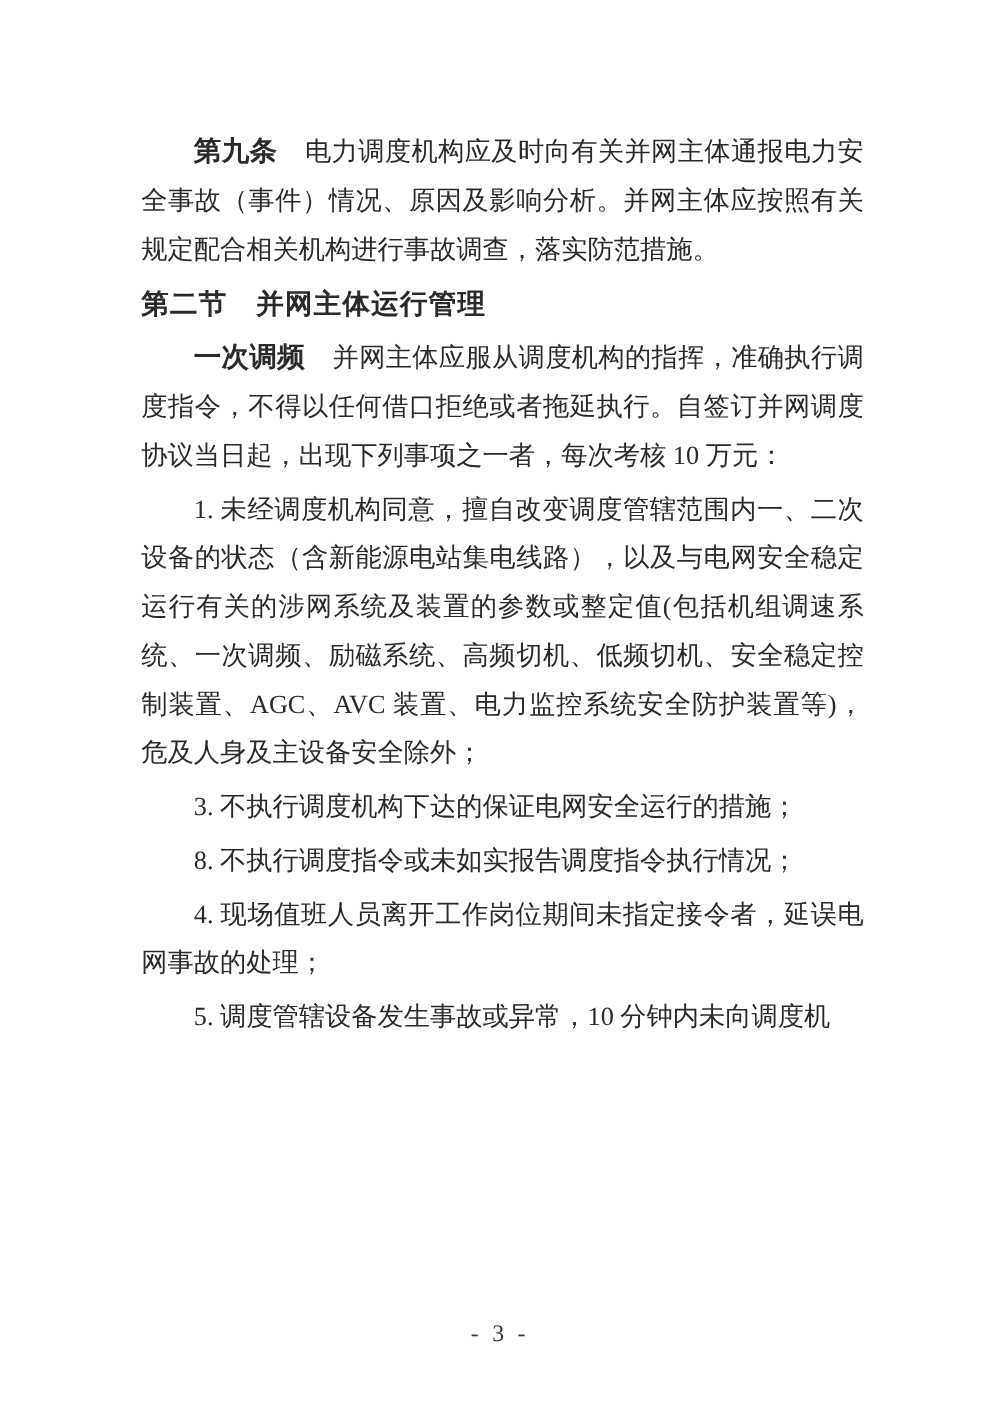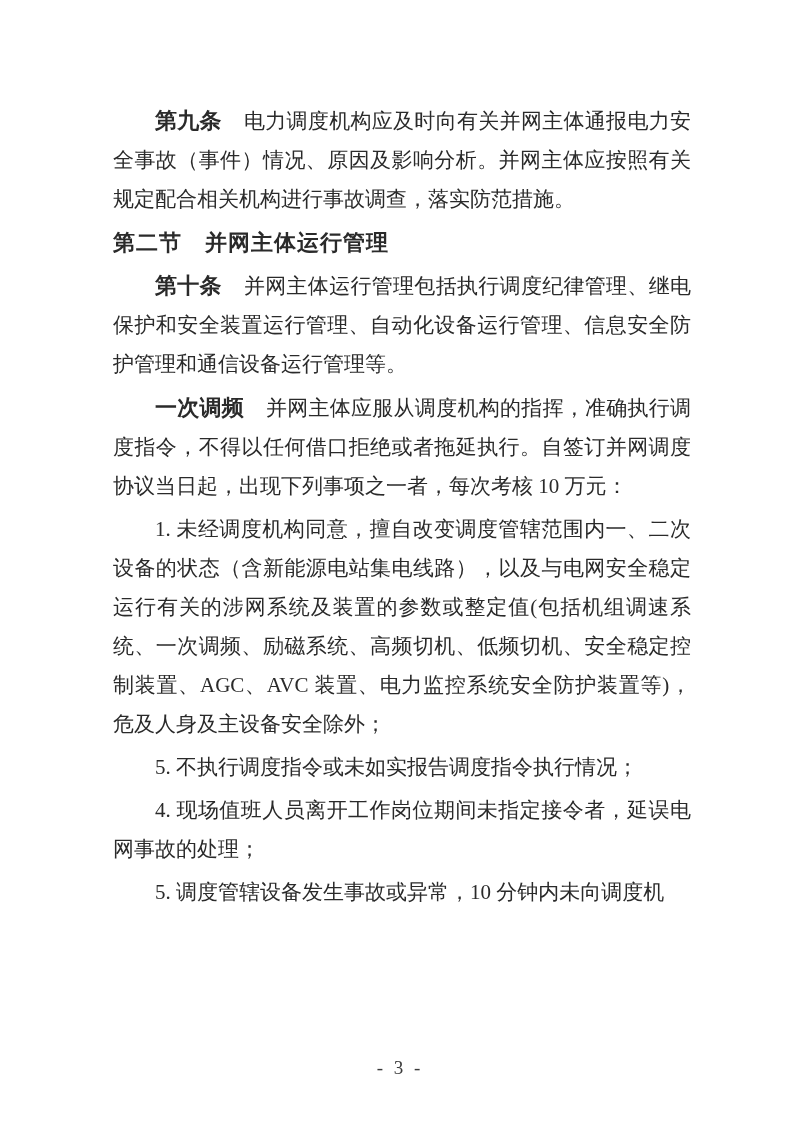--- a/index.html
+++ b/index.html
@@ -60,29 +60,29 @@
 <body>
 
 <div class="page">
 
   <main class="body-text">
 
     <p class="article"><b class="lead">第九条</b><span>电力调度机构应及时向有关并网主体通报电力安全事故（事件）情况、原因及影响分析。并网主体应按照有关规定配合相关机构进行事故调查，落实防范措施。</span></p>
 
     <h2 class="section-heading">第二节　并网主体运行管理</h2>
 
-    <p class="article"><b class="lead">第十条</b><span>并网主体运行管理包括执行调度纪律管理、继电保护和安全装置运行管理、自动化设备运行管理、信息安全防护管理和通信设备运行管理等。</span></p>
 
     <p class="article"><b class="lead">一次调频</b><span>并网主体应服从调度机构的指挥，准确执行调度指令，不得以任何借口拒绝或者拖延执行。自签订并网调度协议当日起，出现下列事项之一者，每次考核 10 万元：</span></p>
 
     <p class="item">1. 未经调度机构同意，擅自改变调度管辖范围内一、二次设备的状态（含新能源电站集电线路），以及与电网安全稳定运行有关的涉网系统及装置的参数或整定值(包括机组调速系统、一次调频、励磁系统、高频切机、低频切机、安全稳定控制装置、AGC、AVC 装置、电力监控系统安全防护装置等)，危及人身及主设备安全除外；</p>
 
 
+    <p class="item">3. 不执行调度机构下达的保证电网安全运行的措施；</p>
 
-    <p class="item">5. 不执行调度指令或未如实报告调度指令执行情况；</p>
+    <p class="item">8. 不执行调度指令或未如实报告调度指令执行情况；</p>
 
     <p class="item">4. 现场值班人员离开工作岗位期间未指定接令者，延误电网事故的处理；</p>
 
     <p class="item">5. 调度管辖设备发生事故或异常，10 分钟内未向调度机</p>
 
   </main>
 
   <footer class="page-footer">
     <span>- 3 -</span>
   </footer>

